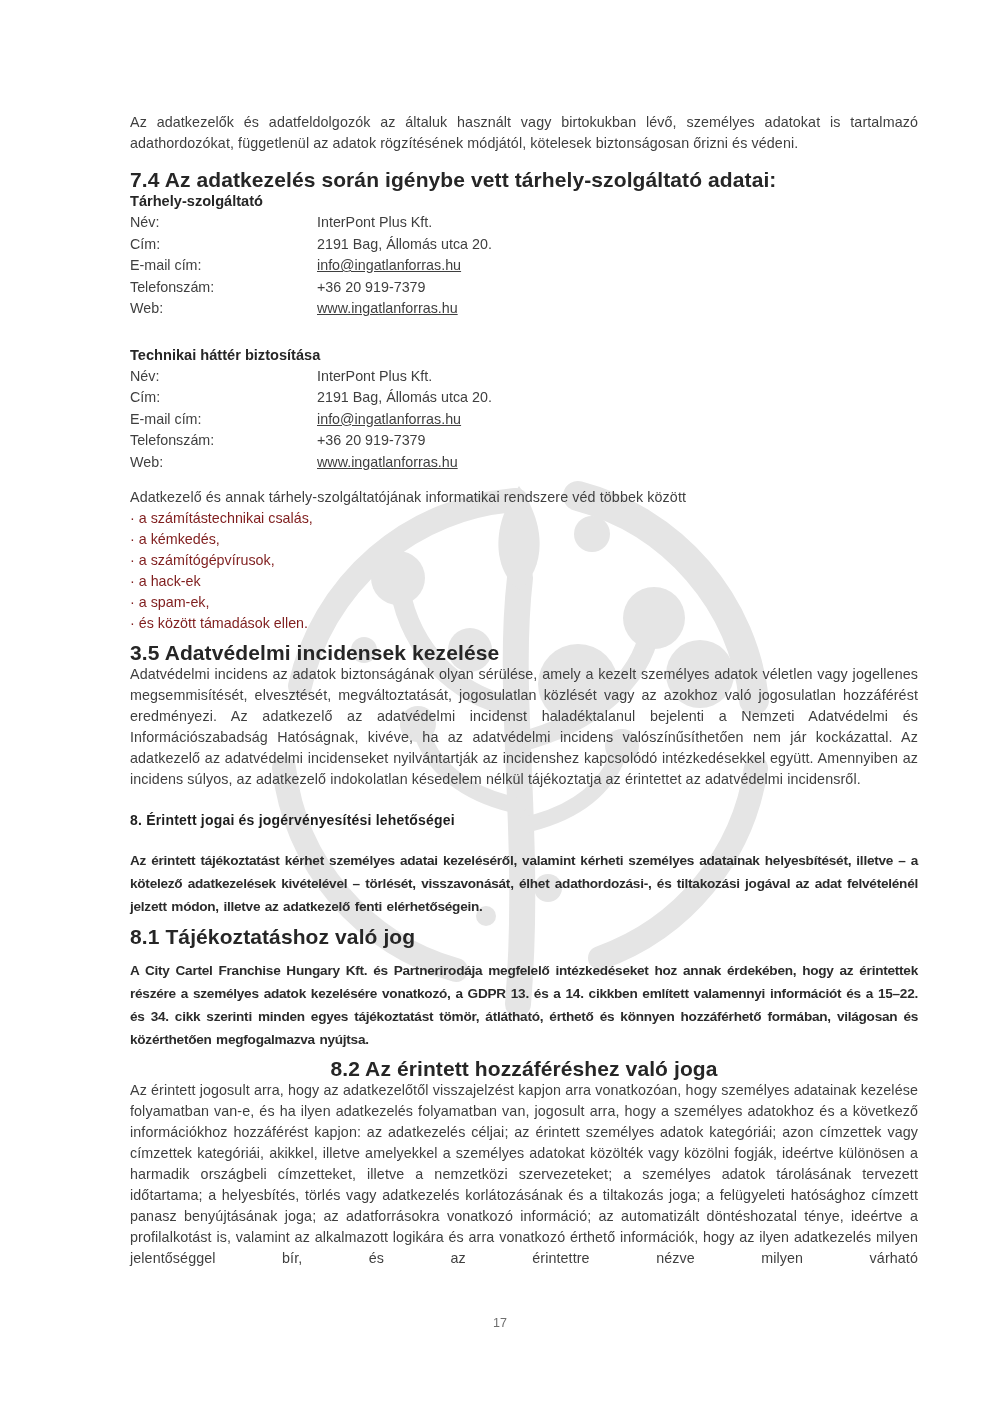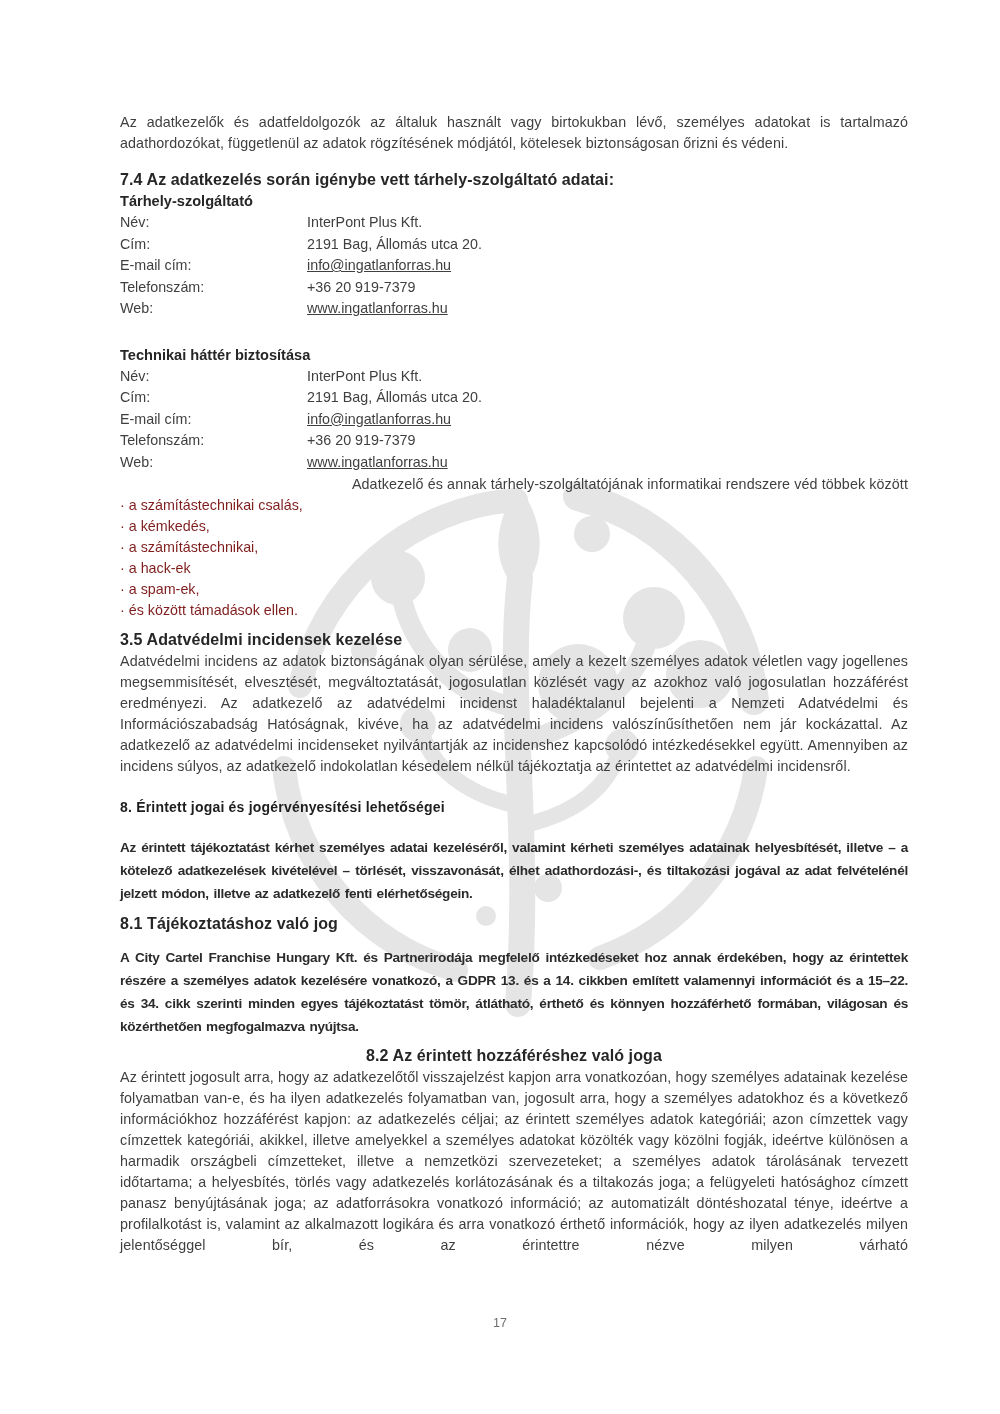--- a/index.html
+++ b/index.html
@@ -15,35 +15,35 @@
     overflow: hidden;
   }
   .watermark {
     position: absolute;
     left: 248px; top: 438px;
     width: 560px; height: 590px;
     z-index: 0;
   }
   .content {
     position: absolute;
-    left: 120px; top: 112px;
+    left: 130px; top: 112px;
     width: 788px;
     z-index: 1;
   }
   p.body {
     margin: 0;
     font-size: 14.3px;
     line-height: 21px;
     color: #3f3f3f;
     text-align: justify;
     letter-spacing: 0.1px;
   }
   h2.sub-heading {
     margin: 16px 0 1px 0;
-    font-size: 16px;
+    font-size: 21px;
     line-height: 20px;
     font-weight: bold;
     color: #262626;
     letter-spacing: 0.1px;
   }
   h3.block-title {
     margin: 0 0 1px 0;
     font-size: 14.6px;
     line-height: 20px;
     font-weight: bold;
@@ -57,21 +57,21 @@
     line-height: 21.5px;
     color: #3f3f3f;
   }
   .contact-row .lbl { width: 187px; flex: 0 0 187px; }
   .contact-row .val { flex: 1; }
   .contact-row a.link {
     color: #3f3f3f;
     text-decoration: underline;
     cursor: pointer;
   }
-  p.security-intro { margin-top: 1px; text-align: right; }
+  p.security-intro { margin-top: 14px; text-align: left; }
   .bullet-list { margin: 0; }
   .bullet-item {
     font-size: 14.3px;
     line-height: 21px;
     color: #7f1d1d;
   }
   h2.h75 { margin-top: 9px; }
   h1.main-heading {
     margin: 17px 0 0 0;
     font-size: 14px;
@@ -188,21 +188,21 @@
       <div class="contact-row">
         <span class="lbl">Web:</span>
         <span class="val"><a class="link">www.ingatlanforras.hu</a></span>
       </div>
     </div>
 
     <p class="body security-intro">Adatkezelő és annak tárhely-szolgáltatójának informatikai rendszere véd többek között</p>
     <div class="bullet-list">
       <div class="bullet-item">· a számítástechnikai csalás,</div>
       <div class="bullet-item">· a kémkedés,</div>
-      <div class="bullet-item">· a számítástechnikai,</div>
+      <div class="bullet-item">· a számítógépvírusok,</div>
       <div class="bullet-item">· a hack-ek</div>
       <div class="bullet-item">· a spam-ek,</div>
       <div class="bullet-item">· és között támadások ellen.</div>
     </div>
 
     <h2 class="sub-heading h75">3.5 Adatvédelmi incidensek kezelése</h2>
     <p class="body">Adatvédelmi incidens az adatok biztonságának olyan sérülése, amely a kezelt személyes adatok véletlen vagy jogellenes megsemmisítését, elvesztését, megváltoztatását, jogosulatlan közlését vagy az azokhoz való jogosulatlan hozzáférést eredményezi. Az adatkezelő az adatvédelmi incidenst haladéktalanul bejelenti a Nemzeti Adatvédelmi és Információszabadság Hatóságnak, kivéve, ha az adatvédelmi incidens valószínűsíthetően nem jár kockázattal. Az adatkezelő az adatvédelmi incidenseket nyilvántartják az incidenshez kapcsolódó intézkedésekkel együtt. Amennyiben az incidens súlyos, az adatkezelő indokolatlan késedelem nélkül tájékoztatja az érintettet az adatvédelmi incidensről.</p>
 
     <h1 class="main-heading">8. Érintett jogai és jogérvényesítési lehetőségei</h1>
     <p class="condensed">Az érintett tájékoztatást kérhet személyes adatai kezeléséről, valamint kérheti személyes adatainak helyesbítését, illetve – a kötelező adatkezelések kivételével – törlését, visszavonását, élhet adathordozási-, és tiltakozási jogával az adat felvételénél jelzett módon, illetve az adatkezelő fenti elérhetőségein.</p>

